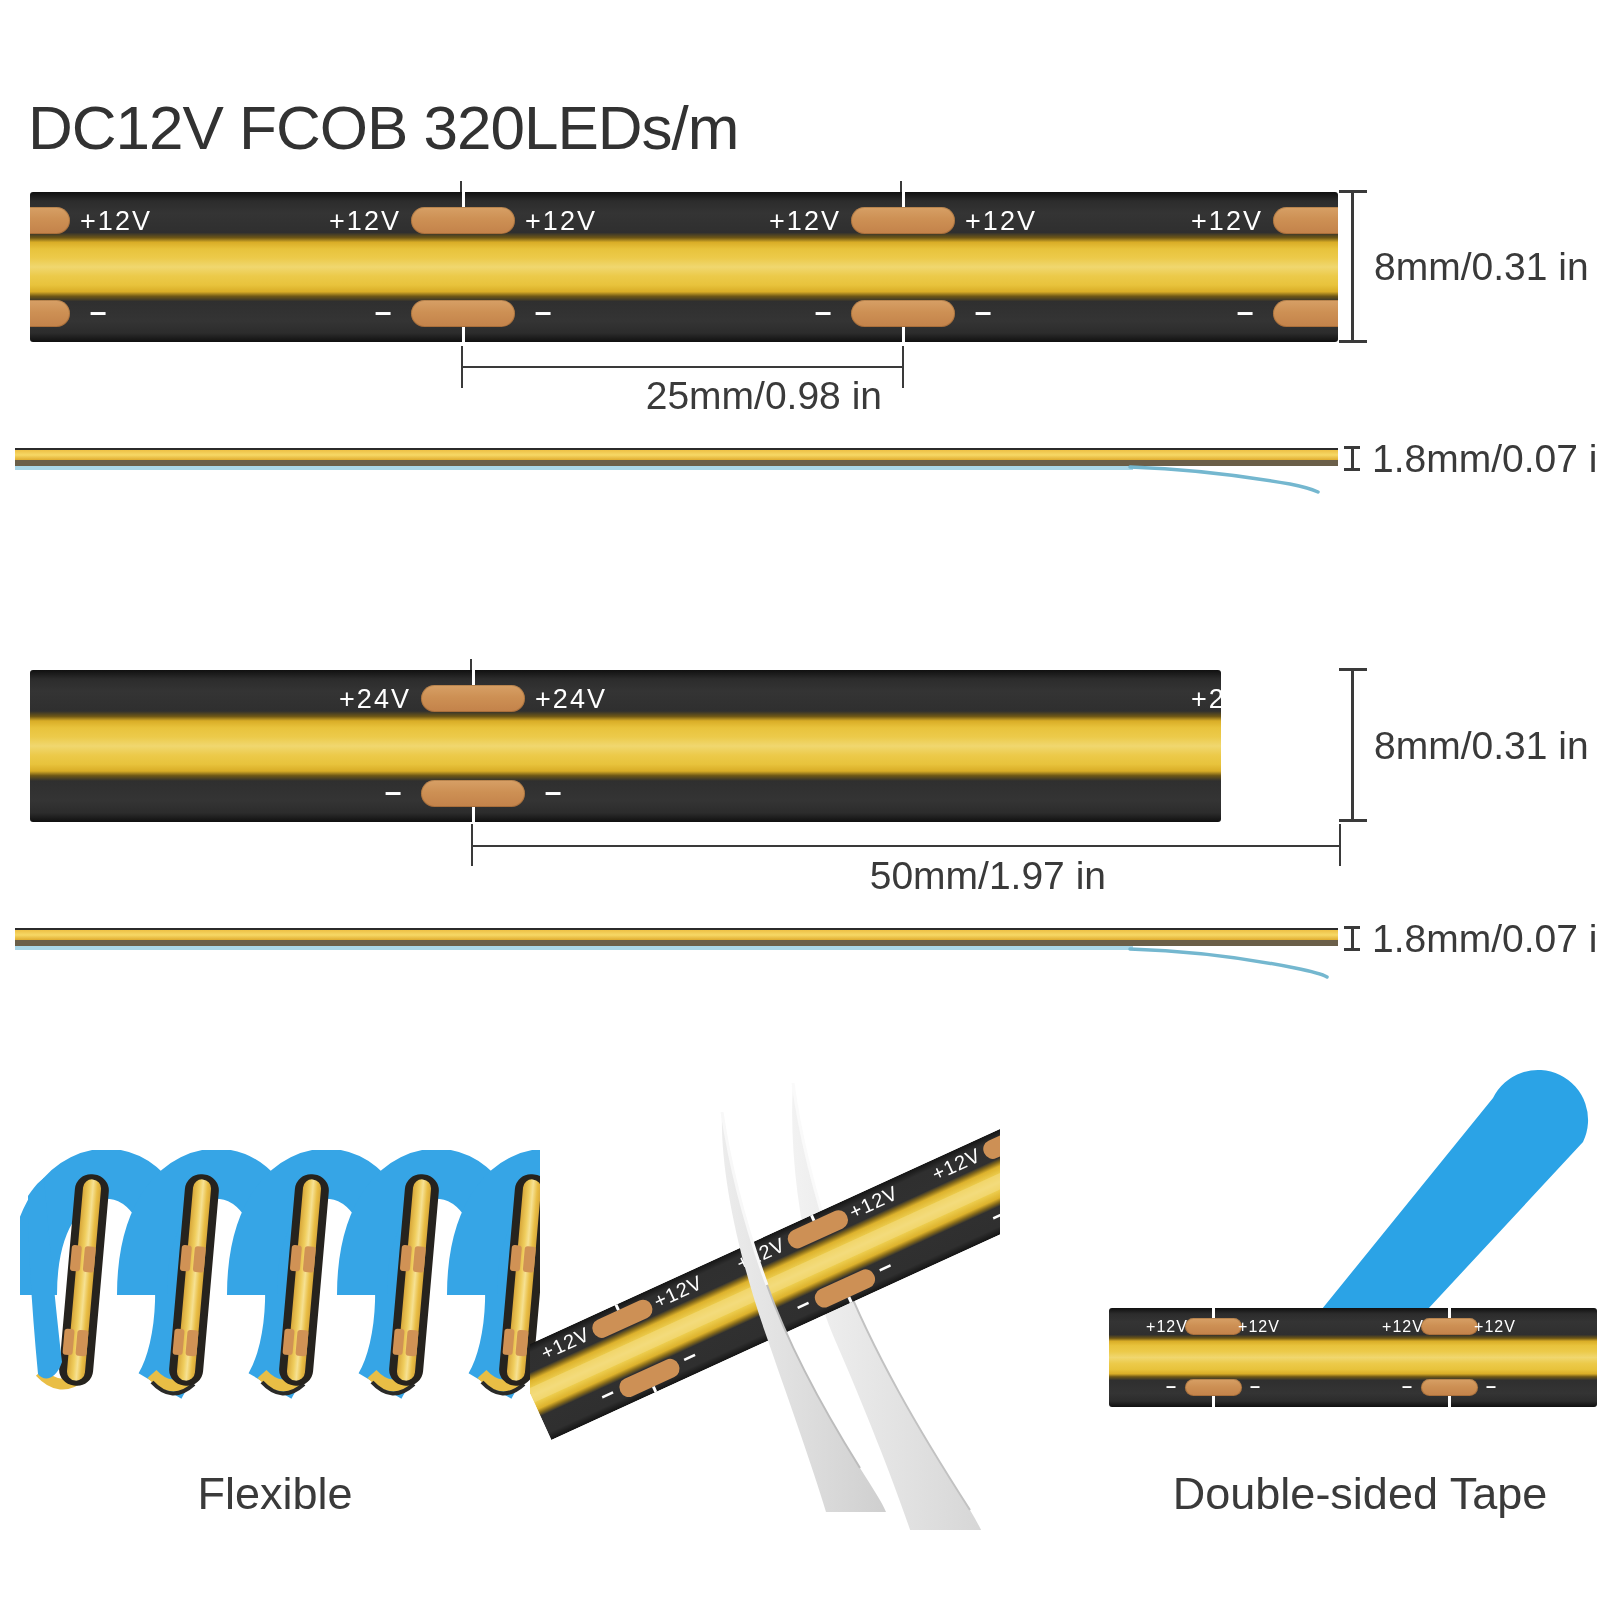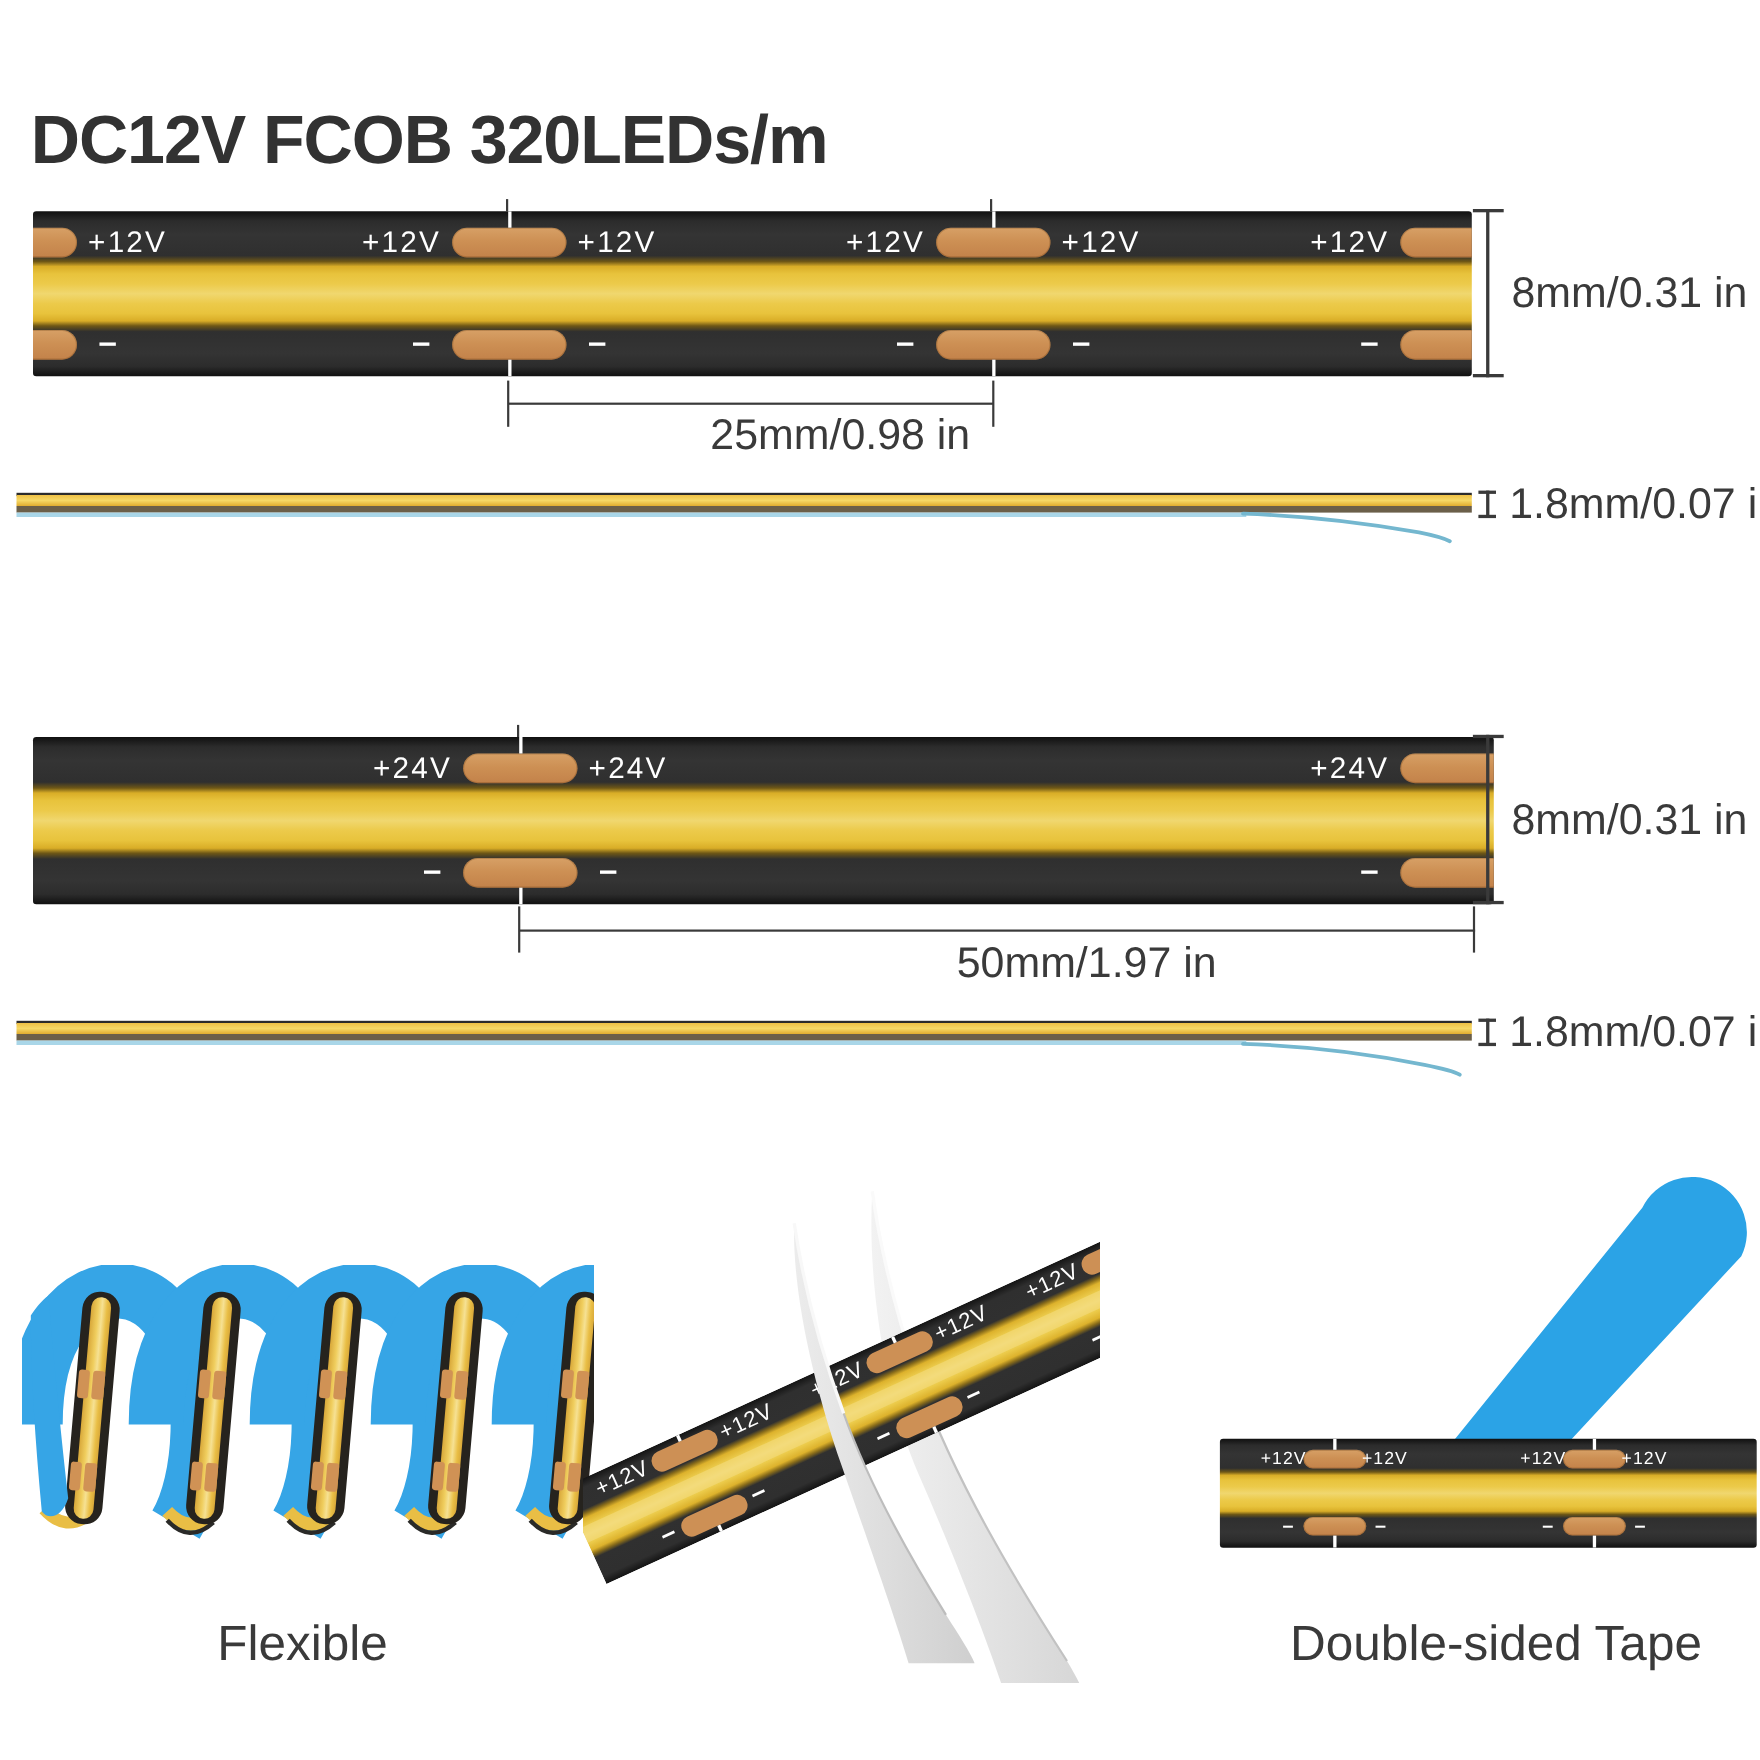--- a/index.html
+++ b/index.html
@@ -1,19 +1,19 @@
 <!DOCTYPE html>
 <html><head>
 <meta charset="utf-8">
 <style>
   html,body{margin:0;padding:0;background:#ffffff;}
   #canvas{position:relative;width:1600px;height:1600px;background:#fff;overflow:hidden;
           font-family:"Liberation Sans","DejaVu Sans",sans-serif;}
   .abs{position:absolute;}
-  .title{position:absolute;left:28px;font-size:62px;font-weight:700;color:#323232;
+  .title{position:absolute;left:28px;font-size:62px;font-weight:400;color:#323232;
          letter-spacing:-1px;white-space:nowrap;}
   .strip{position:absolute;overflow:hidden;border-radius:3px;
      background:linear-gradient(180deg,#101010 0%,#2c2c2c 6%,#343434 14%,#2f2f2f 27%,
        #6e5716 30.5%,#d9ad27 33.5%,#e8c33c 38%,#ecca4a 44%,#f0d76f 50%,#ecca4a 56%,
        #e8c33c 62%,#d9ad27 66.5%,#6e5716 69.5%,#2f2f2f 73%,#343434 86%,#2c2c2c 94%,#101010 100%);}
   .pad{position:absolute;background:linear-gradient(180deg,#d7a066 0%,#cd9054 45%,#c3824a 100%);
        box-shadow:inset 0 0 0 1px rgba(90,50,10,.25);}
   .slabel{position:absolute;color:#fff;white-space:nowrap;transform:translate(-50%,-50%);font-weight:500;}
   .sminus{position:absolute;color:#fff;white-space:nowrap;transform:translate(-50%,-55%);font-weight:700;}
   .tick{position:absolute;width:3px;background:#ffffff;}
@@ -82,21 +82,21 @@
     <path d="M 30,12 C 90,14 150,22 190,29 C 205,32 214,35 218,37" fill="none" stroke="#74b7cf" stroke-width="3.5" stroke-linecap="round"></path>
   </svg>
   <div class="cap" style="left:1344px;top:446px;width:16px;height:2.5px"></div>
   <div class="cap" style="left:1344px;top:468px;width:16px;height:2.5px"></div>
   <div class="cap" style="left:1351px;top:446px;width:2.5px;height:24px"></div>
   <div class="dimtext" style="left:1372px;top:437px">1.8mm/0.07 in</div>
 
 
   <div class="dimtick" style="left:470px;top:659px;height:11px"></div>
 
-  <div class="strip" id="strip-24v" style="left:30px;top:670px;width:1328px;height:152px">
+  <div class="strip" id="strip-24v" style="left:30px;top:670px;width:1191px;height:152px">
       <div class="pad" style="left: 391px; top: 15px; width: 104px; height: 27px; border-radius: 13.5px;"></div>
       <div class="pad" style="left: 391px; top: 110px; width: 104px; height: 27px; border-radius: 13.5px;"></div>
       <div class="slabel" style="left: 345px; top: 28.5px; font-size: 27px; letter-spacing: 2px;">+24V</div>
       <div class="sminus" style="left: 363px; top: 123.5px; font-size: 30px;">–</div>
       <div class="slabel" style="left: 541px; top: 28.5px; font-size: 27px; letter-spacing: 2px;">+24V</div>
       <div class="sminus" style="left: 523px; top: 123.5px; font-size: 30px;">–</div>
       <div class="tick" style="left: 441.5px; top: 0px; height: 15px;"></div>
       <div class="tick" style="left: 441.5px; top: 137px; height: 15px;"></div>
       <div class="pad" style="left: 1243px; top: 15px; width: 104px; height: 27px; border-radius: 13.5px;"></div>
       <div class="pad" style="left: 1243px; top: 110px; width: 104px; height: 27px; border-radius: 13.5px;"></div>

